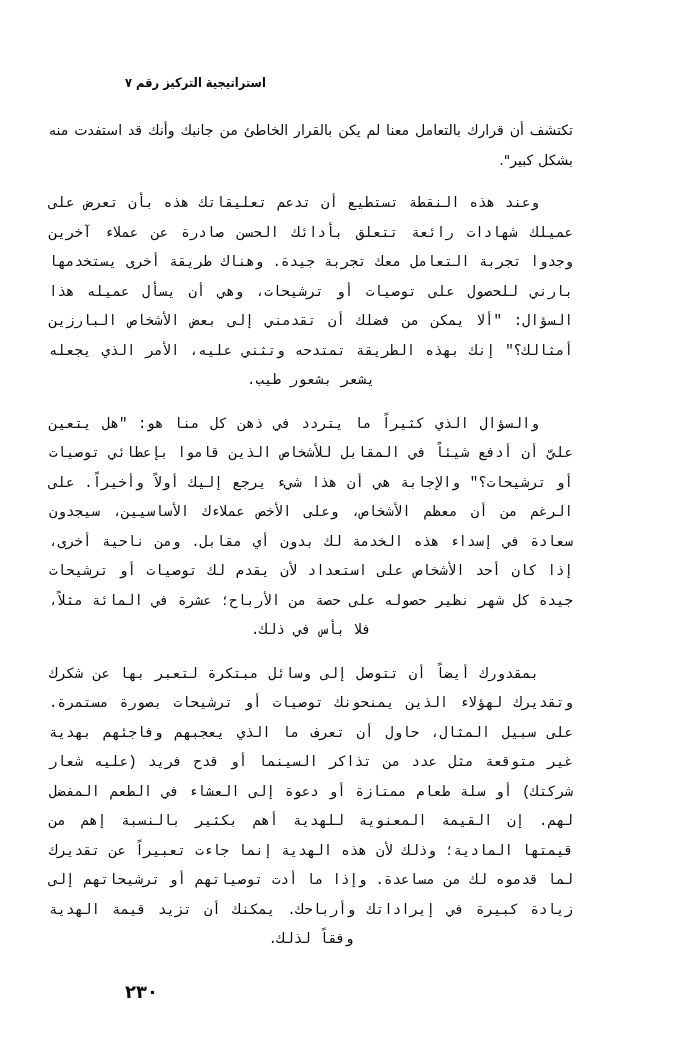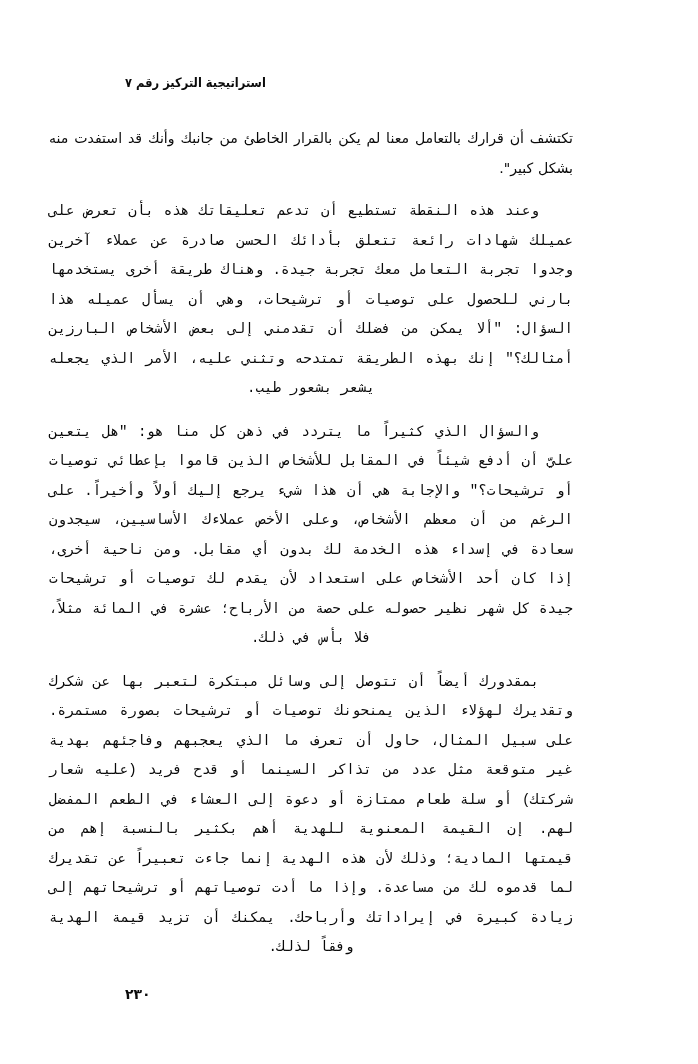--- a/index.html
+++ b/index.html
@@ -37,21 +37,21 @@
     letter-spacing: 0.3px;
     color: #0b0b0b;
     line-height: 1.3;
     transform: scaleY(1.12);
     transform-origin: right bottom;
   }
 
   
   .content {
     position: absolute;
-    top: 124px;
+    top: 116px;
     right: 88px;
     width: 524px;
     direction: rtl;
     text-align: justify;
     text-justify: inter-word;
   }
   .para {
     margin: 0 0 14px 0;
     font-size: 14.1px;
     line-height: 29.5px;
@@ -66,21 +66,21 @@
   }
   .para.last-right {
     text-align-last: right;
   }
 
   
   .folio {
     position: absolute;
     bottom: 62px;
     left: 88px;
-    font-size: 14px;
+    font-size: 18px;
     font-weight: bold;
     color: #0b0b0b;
     direction: rtl;
     letter-spacing: 0.5px;
   }
 </style>
 </head>
 <body>
 
 <div class="page">

